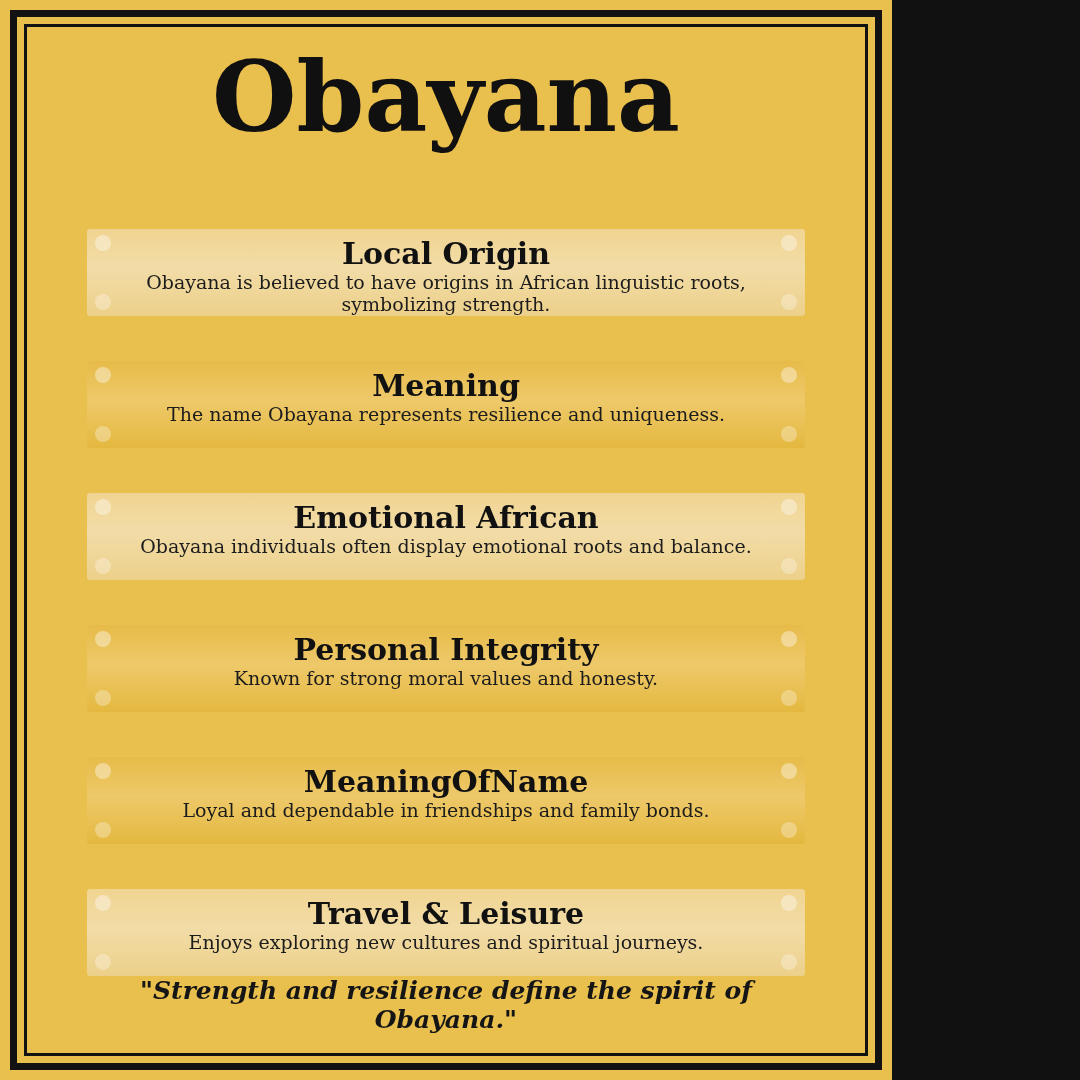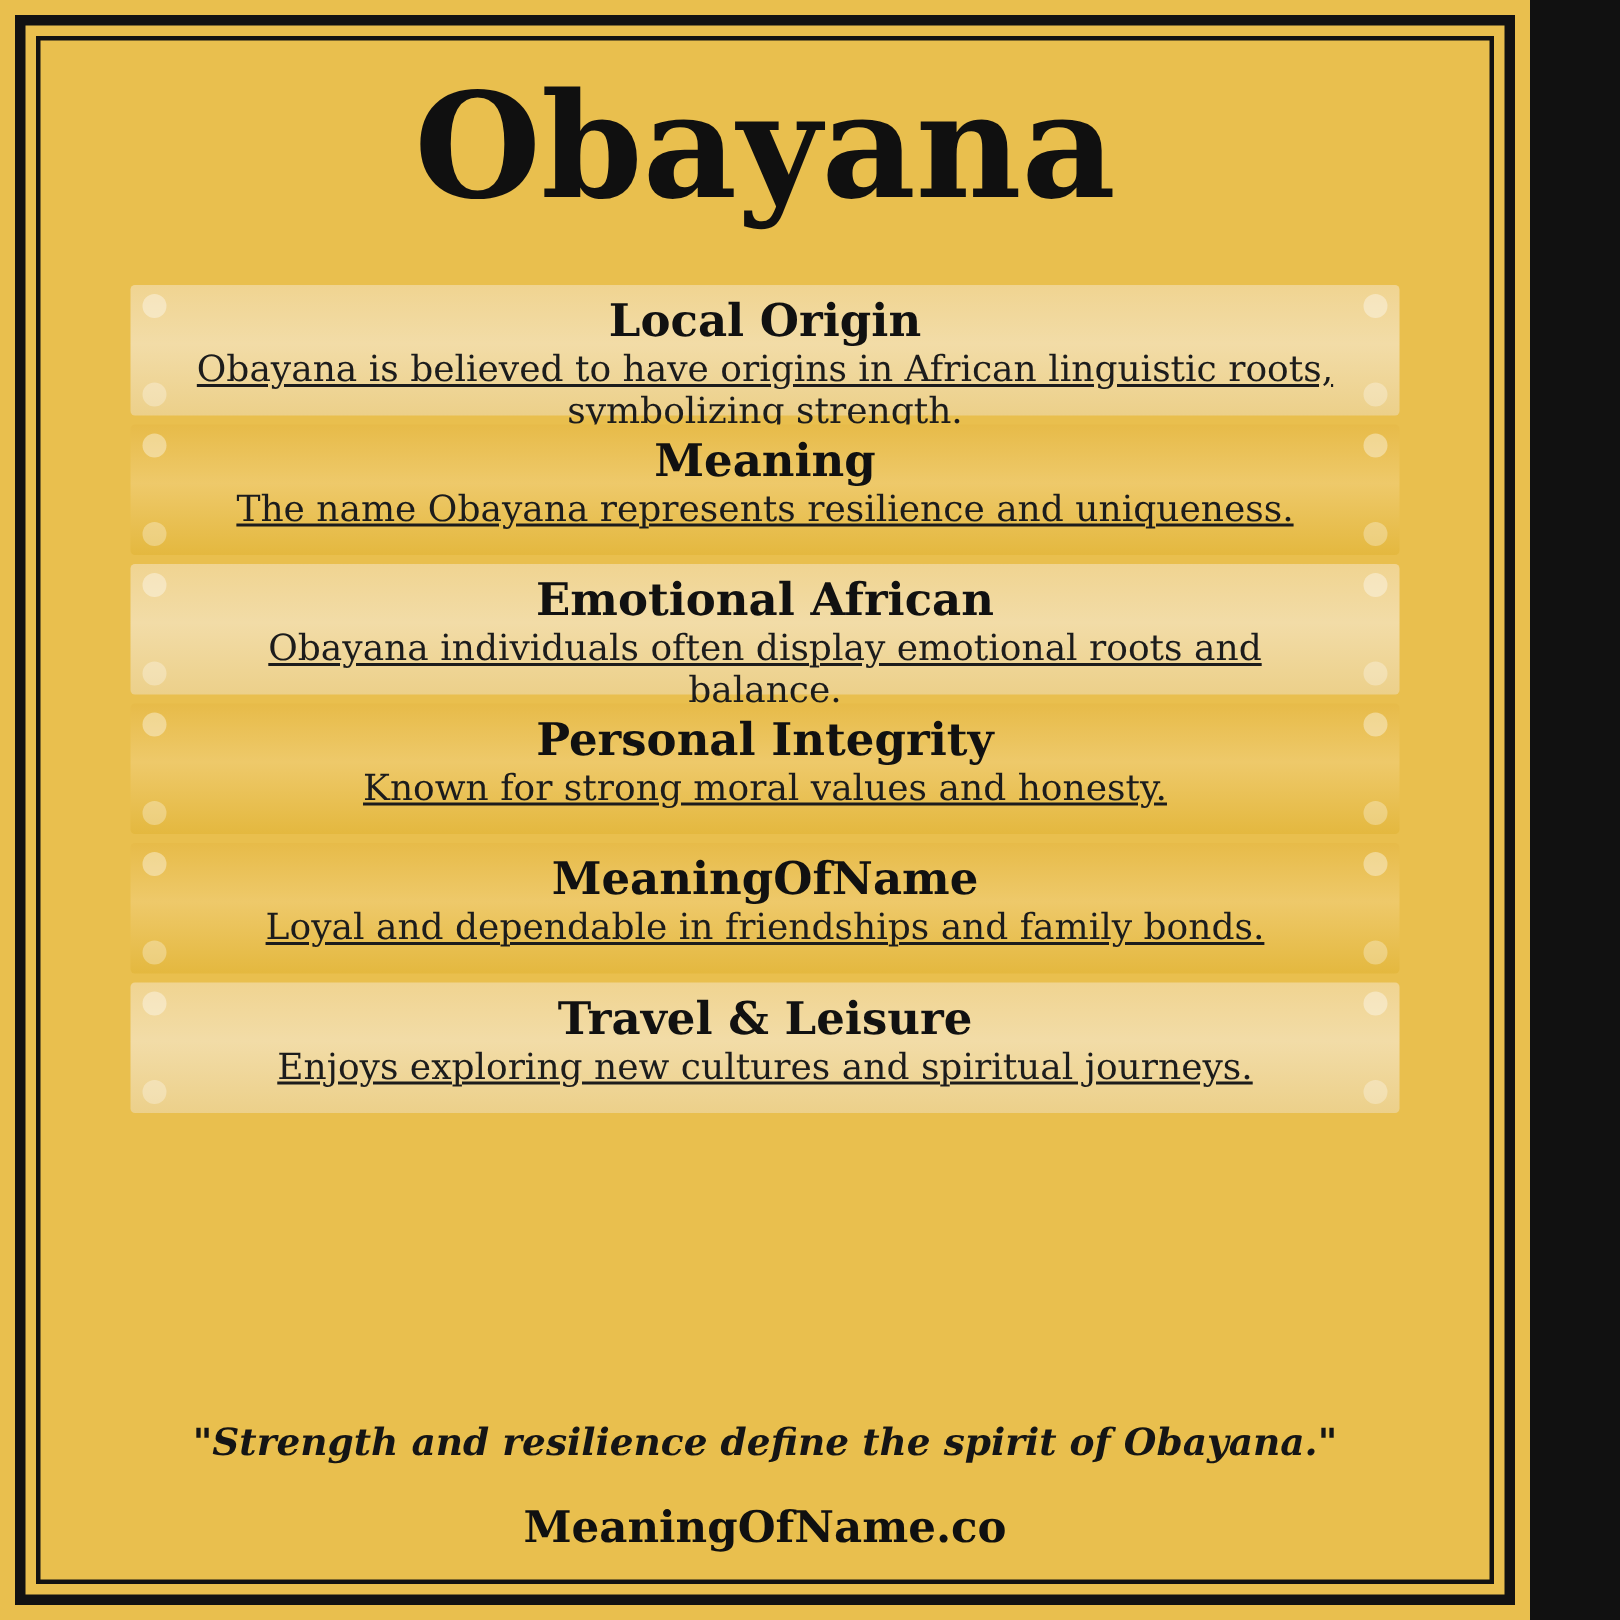--- a/index.html
+++ b/index.html
@@ -8,21 +8,21 @@
   }
   body {
     width: 1080px;
     height: 1080px;
     background: #111111;
     font-family: "Liberation Serif", "DejaVu Serif", serif;
     overflow: hidden;
   }
   .poster {
     position: relative;
-    width: 1020px;
+    width: 892px;
     height: 1080px;
     box-sizing: border-box;
     background: #e9bf4e;
     padding: 10px;
   }
   .frame-outer {
     position: absolute;
     left: 10px;
     top: 10px;
     right: 10px;
@@ -71,20 +71,21 @@
   .card {
     position: relative;
     height: 87px;
     box-sizing: border-box;
     padding: 8px 26px 0 26px;
     display: flex;
     flex-direction: column;
     align-items: center;
     justify-content: flex-start;
     border-radius: 3px;
+    margin-top: 39px;
   }
   .card.light {
     background: linear-gradient(180deg, #f0d491 0%, #f2dca7 45%, #ecd08a 100%);
   }
   .card.dark {
     background: linear-gradient(180deg, #e7bb49 0%, #eec96a 45%, #e4b83f 100%);
   }
   .card::before,
   .card::after {
     content: "";
@@ -109,27 +110,26 @@
   .card .dot-br { right: 8px; }
   .card-title {
     font-size: 30px;
     font-weight: bold;
     color: #111111;
     line-height: 1.12;
     text-align: center;
     font-family: "DejaVu Serif", "Liberation Serif", serif;
   }
   .card-desc {
-    font-size: 24px;
+    font-size: 19px;
     color: #1c1c1c;
     text-align: center;
     line-height: 1.18;
     max-width: 760px;
     font-family: "DejaVu Serif", "Liberation Serif", serif;
-    text-decoration: underline;
   }
   .footer {
     margin-top: auto;
     padding-bottom: 18px;
     text-align: center;
   }
   .quote {
     font-size: 25px;
     font-style: italic;
     color: #151515;

